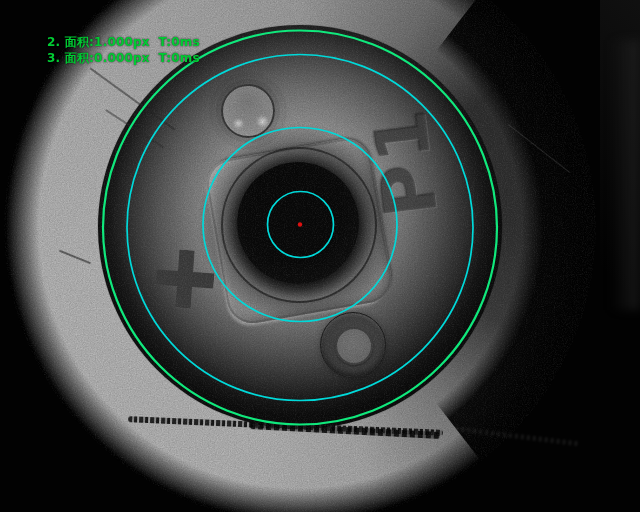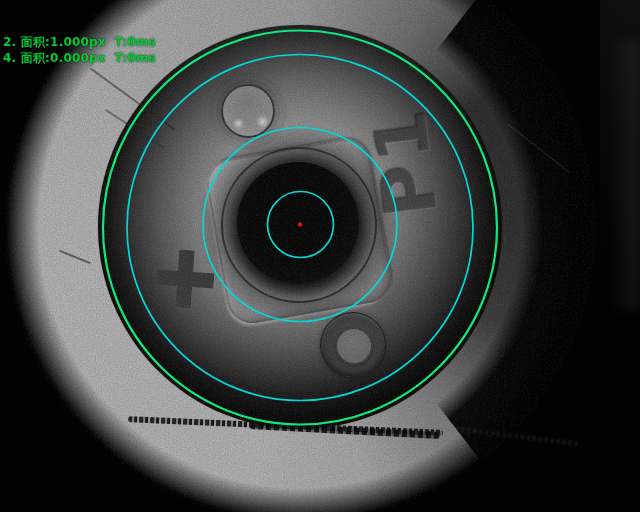--- a/index.html
+++ b/index.html
@@ -120,21 +120,21 @@
   .s1{left:80px;top:98px;width:105px;transform:rotate(36deg);background:rgba(35,35,35,.5);}
   .s2{left:100px;top:128px;width:70px;transform:rotate(33deg);background:rgba(40,40,40,.45);}
   .s3{left:58px;top:256px;width:34px;transform:rotate(22deg);background:rgba(30,30,30,.55);}
   .s4{left:500px;top:148px;width:78px;height:1px;transform:rotate(38deg);background:rgba(150,150,150,.22);}
 
   svg.layer{left:0;top:0;}
 
   
   .hud{left:3px;top:2px;font-size:12px;font-weight:bold;line-height:16px;
     letter-spacing:.2px;white-space:pre;text-shadow:0 0 2px rgba(0,0,0,.9);}
-  .hud div{position:static;}
+  .hud div{position:static;margin-left:44px;}
 </style>
 </head>
 <body>
 
 <div id="stage">
 
   <div class="corner-glow-tr"></div>
   <div class="edge-glow-r"></div>
 
   <div class="annulus"></div>
@@ -191,16 +191,16 @@
   <svg class="layer" width="640" height="512">
       <circle cx="300" cy="227.5" r="197" fill="none" stroke="#10e87c" stroke-width="2.2"></circle>
       <circle cx="300" cy="227.5" r="173" fill="none" stroke="#00d9d9" stroke-width="1.7"></circle>
       <circle cx="300" cy="224.5" r="97" fill="none" stroke="#00d9d9" stroke-width="1.7"></circle>
       <circle cx="300.5" cy="224.5" r="33" fill="none" stroke="#00d9d9" stroke-width="1.7"></circle>
       <circle cx="300" cy="224.5" r="2.2" fill="#dd1111"></circle>
     </svg>
 
   <div class="hud" style="color: rgb(0, 204, 51);">
     <div>2. 面积:1.000px  T:0ms</div>
-    <div>4. 面积:0.000px  T:0ms</div>
+    <div>3. 面积:0.000px  T:0ms</div>
   </div>
 
 </div>
 
 </body></html>

